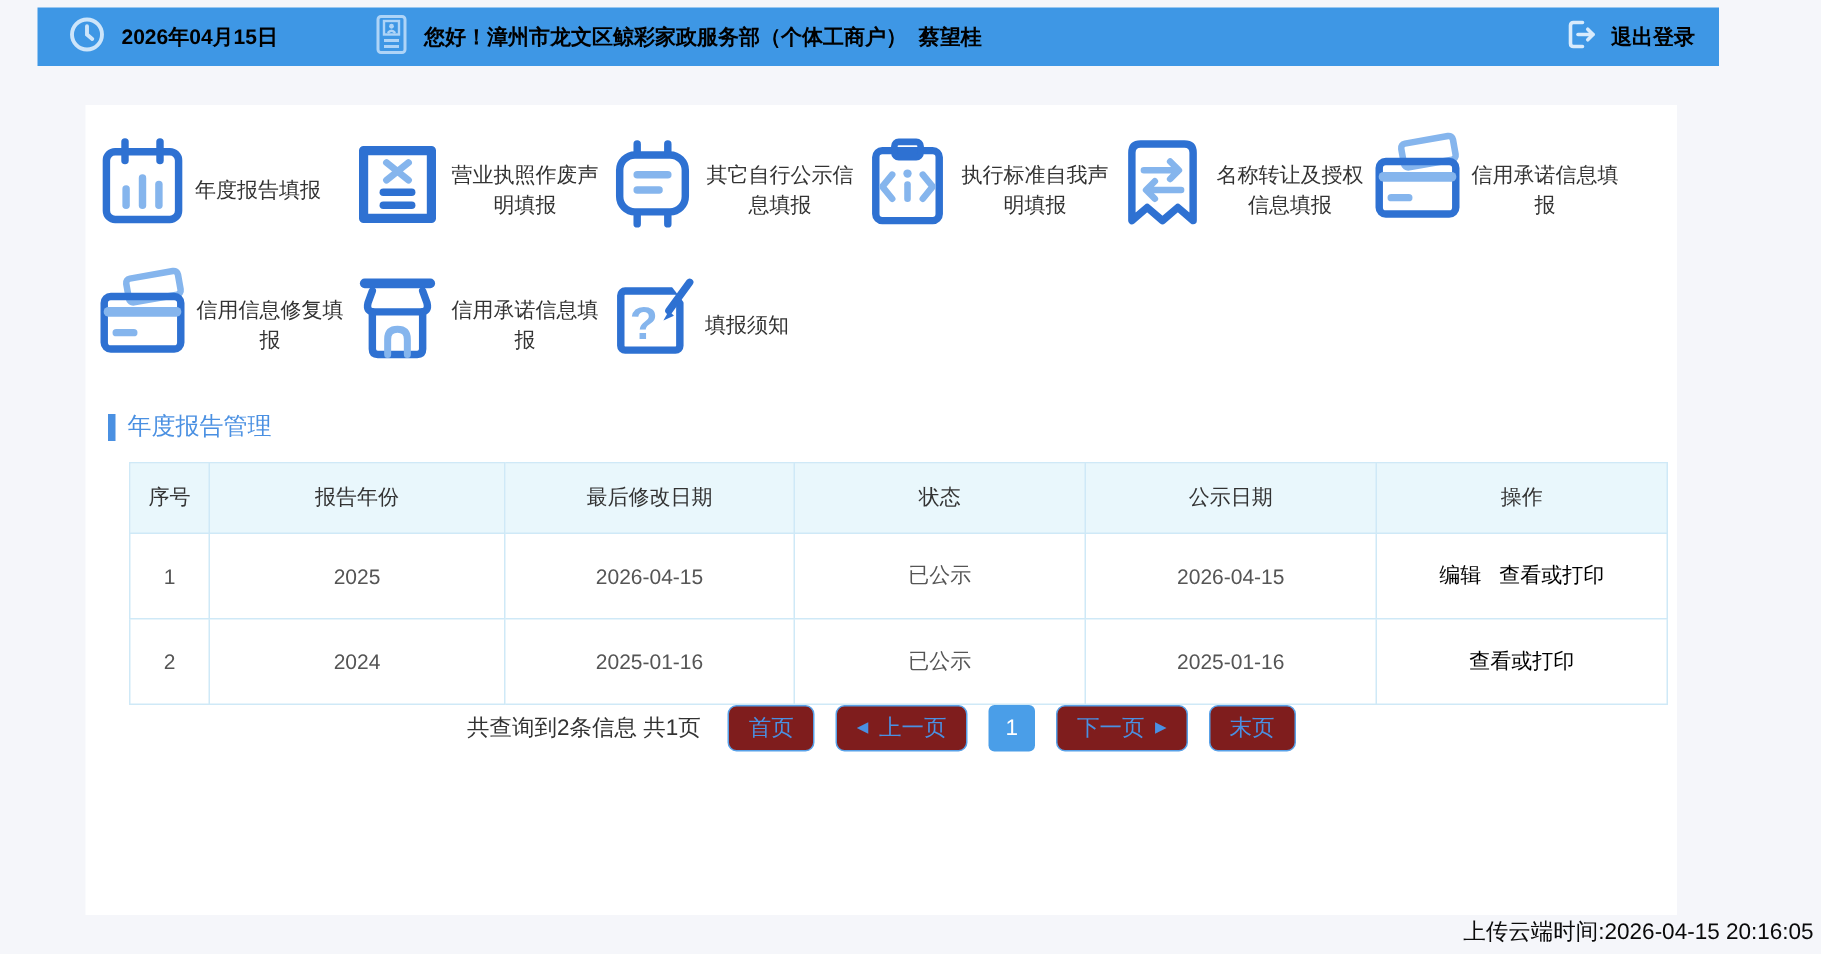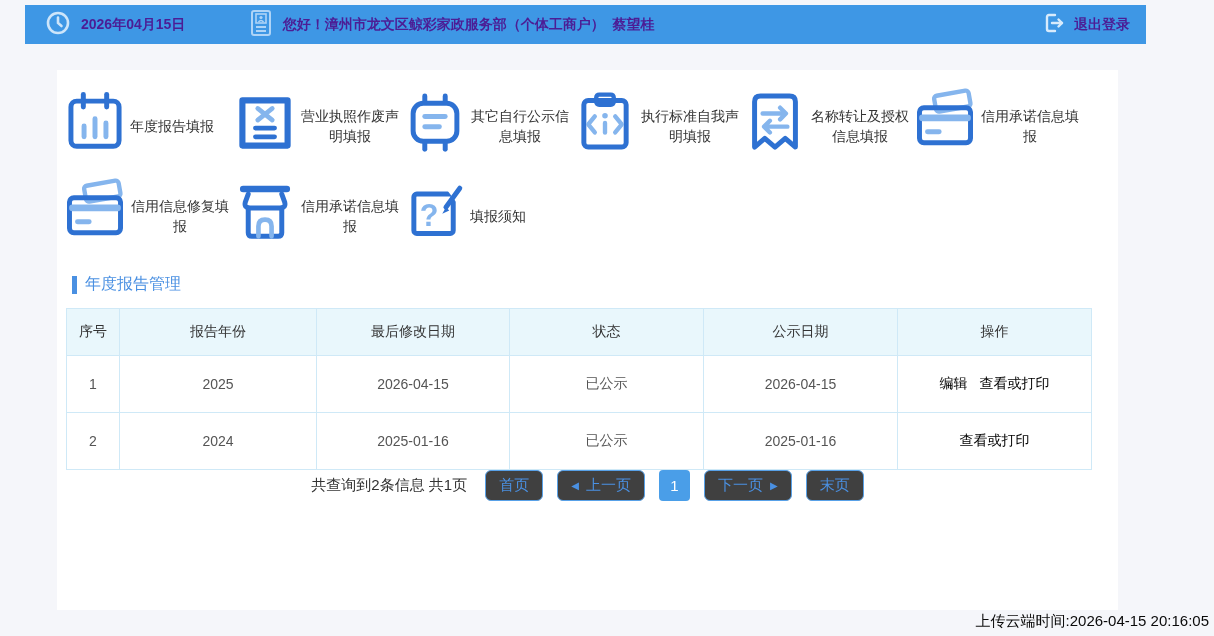--- a/index.html
+++ b/index.html
@@ -6,21 +6,21 @@
   html,body { width:1214px; height:636px; }
   body {
     position:relative;
     background:#f5f6fa;
     font-family:"Liberation Sans","DejaVu Sans",sans-serif;
     overflow:hidden;
   }
   
   .top-bar {
     position:absolute; left:25px; top:5px; width:1121px; height:39px;
-    background:#3e97e5; display:flex; align-items:center; color:#4c1d95;
+    background:#3e97e5; display:flex; align-items:center; color:#000000;
   }
   .tb-group { display:flex; align-items:center; gap:10px; font-size:14px; font-weight:700; }
   .tb-date { margin-left:20px; }
   .tb-greet { margin-left:40px; white-space:pre; }
   .tb-logout { margin-left:auto; margin-right:16px; gap:8px; cursor:pointer; }
   
   .card {
     position:absolute; left:57px; top:70px; width:1061px; height:540px;
     background:#fff;
   }
@@ -32,33 +32,33 @@
   .menu-icon svg { width:70px; height:70px; display:block; }
   .menu-label { margin-top:6px; font-size:14px; color:#333; text-align:center; line-height:1.45; }
   .menu-label.wrap { max-width:128px; }
   .ic-d { stroke:#2e71d2; fill:none; stroke-linecap:round; stroke-linejoin:round; }
   .ic-l { stroke:#85b5ed; fill:none; stroke-linecap:round; stroke-linejoin:round; }
   
   .section-head { display:flex; align-items:center; margin:26px 0 13px 15px; }
   .section-bar { width:5px; height:18px; background:#4a90e2; margin-right:8px; }
   .section-title { color:#4a90e2; font-size:16px; }
   
-  .report-table { margin-left:9px; width:1025px; border-collapse:collapse; table-layout:fixed; }
+  .report-table { margin-left:29px; width:1025px; border-collapse:collapse; table-layout:fixed; }
   .report-table th, .report-table td {
     border:1px solid #cfe9f7; text-align:center; font-size:14px;
   }
   .report-table th { height:47px; background:#e9f7fc; color:#333; font-weight:400; }
   .report-table td { height:57px; color:#555; background:#fff; }
   .op-link { color:#000000; cursor:pointer; text-decoration:none; margin:0 6px; }
   
   .pagination { display:flex; align-items:center; justify-content:center; }
   .pg-summary { font-size:15px; color:#333; margin-right:18px; }
   .pg-btn {
     height:31px; padding:0 13px; display:flex; align-items:center; gap:7px;
-    border:1px solid #58a1e8; border-radius:6px; background:#404040;
+    border:1px solid #58a1e8; border-radius:6px; background:#7f1d1d;
     color:#4a90e2; font-size:15px; cursor:pointer; margin-right:14px;
   }
   .pg-tri { font-size:10px; line-height:1; }
   .pg-current {
     width:31px; height:31px; background:#4a9ee8; color:#fff; border-radius:4px;
     display:flex; align-items:center; justify-content:center; font-size:15px;
     cursor:pointer; margin-right:14px;
   }
   
   .upload-time { position:absolute; right:5px; top:612px; font-size:15px; color:#0a0a0a; }

